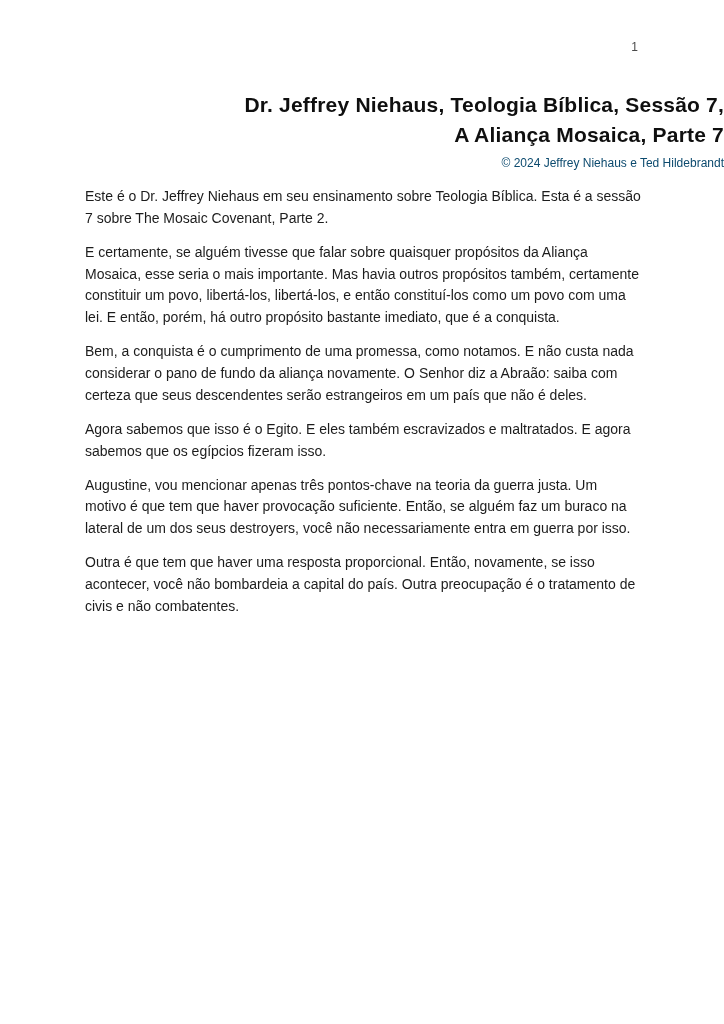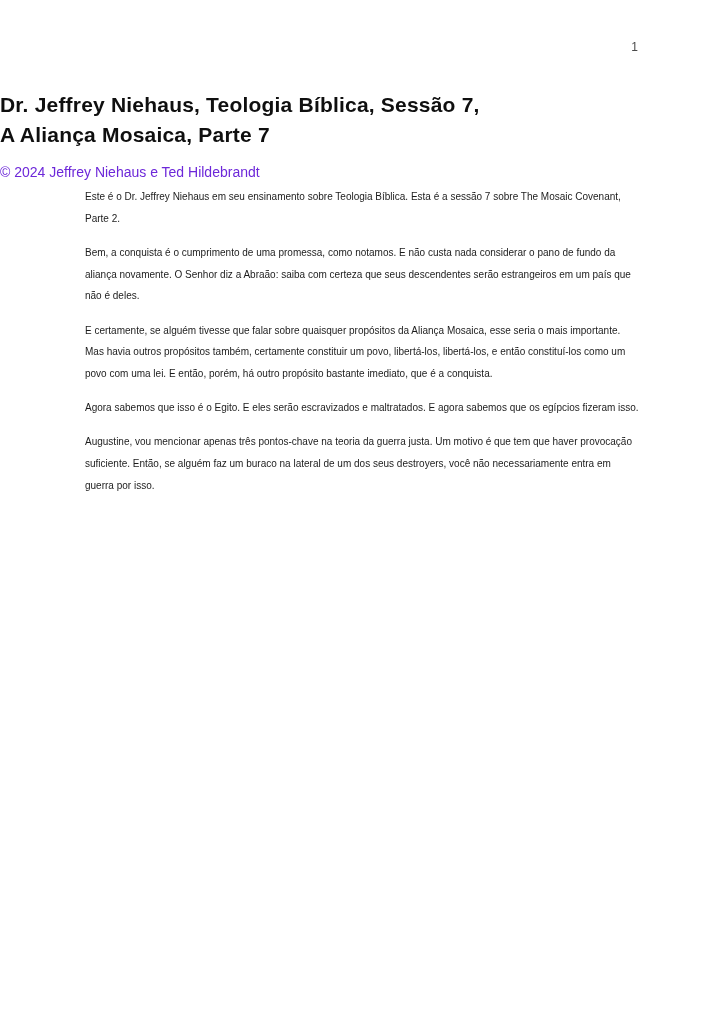--- a/index.html
+++ b/index.html
@@ -26,41 +26,41 @@
     right: 86px;
     font-size: 12px;
     line-height: 14px;
     color: #4a4a4a;
   }
   .header {
     position: absolute;
     top: 90px;
     left: 0;
     right: 0;
-    text-align: left;
+    text-align: right;
   }
   .title-line {
     font-size: 21px;
     font-weight: bold;
     line-height: 30px;
     color: #0f0f0f;
     letter-spacing: 0.2px;
   }
   .copyright {
-    font-size: 14px;
+    font-size: 12px;
     line-height: 19px;
-    margin-top: 13px;
-    color: #6d28d9;
+    margin-top: 4px;
+    color: #0c4a6e;
   }
   .body-text {
     position: absolute;
     top: 186px;
     left: 85px;
     width: 556px;
-    font-size: 10px;
+    font-size: 14px;
     line-height: 21.7px;
     text-align: left;
     color: #1c1c1c;
   }
   .body-text p {
     margin: 0 0 12.5px 0;
   }
 </style>
 </head>
 <body>
@@ -70,19 +70,20 @@
   <div class="page-number">1</div>
 
   <div class="header">
     <div class="title-line">Dr. Jeffrey Niehaus, Teologia Bíblica, Sessão 7,</div>
     <div class="title-line">A Aliança Mosaica, Parte 7</div>
     <div class="copyright">© 2024 Jeffrey Niehaus e Ted Hildebrandt</div>
   </div>
 
   <div class="body-text">
     <p>Este é o Dr. Jeffrey Niehaus em seu ensinamento sobre Teologia Bíblica. Esta é a sessão 7 sobre The Mosaic Covenant, Parte 2.</p>
+    <p>E certamente, se alguém tivesse que falar sobre quaisquer propósitos da Aliança Mosaica, esse seria o mais importante. Mas havia outros propósitos também, certamente constituir um povo, libertá-los, libertá-los, e então constituí-los como um povo com uma lei. E então, porém, há outro propósito bastante imediato, que é a conquista.</p>
     <p>Bem, a conquista é o cumprimento de uma promessa, como notamos. E não custa nada considerar o pano de fundo da aliança novamente. O Senhor diz a Abraão: saiba com certeza que seus descendentes serão estrangeiros em um país que não é deles.</p>
-    <p>E certamente, se alguém tivesse que falar sobre quaisquer propósitos da Aliança Mosaica, esse seria o mais importante. Mas havia outros propósitos também, certamente constituir um povo, libertá-los, libertá-los, e então constituí-los como um povo com uma lei. E então, porém, há outro propósito bastante imediato, que é a conquista.</p>
-    <p>Agora sabemos que isso é o Egito. E eles serão escravizados e maltratados. E agora sabemos que os egípcios fizeram isso.</p>
+    <p>Agora sabemos que isso é o Egito. E eles também escravizados e maltratados. E agora sabemos que os egípcios fizeram isso.</p>
     <p>Augustine, vou mencionar apenas três pontos-chave na teoria da guerra justa. Um motivo é que tem que haver provocação suficiente. Então, se alguém faz um buraco na lateral de um dos seus destroyers, você não necessariamente entra em guerra por isso.</p>
+    <p>Outra é que tem que haver uma resposta proporcional. Então, novamente, se isso acontecer, você não bombardeia a capital do país. Outra preocupação é o tratamento de civis e não combatentes.</p>
   </div>
 
 </div>
 
 </body></html>

